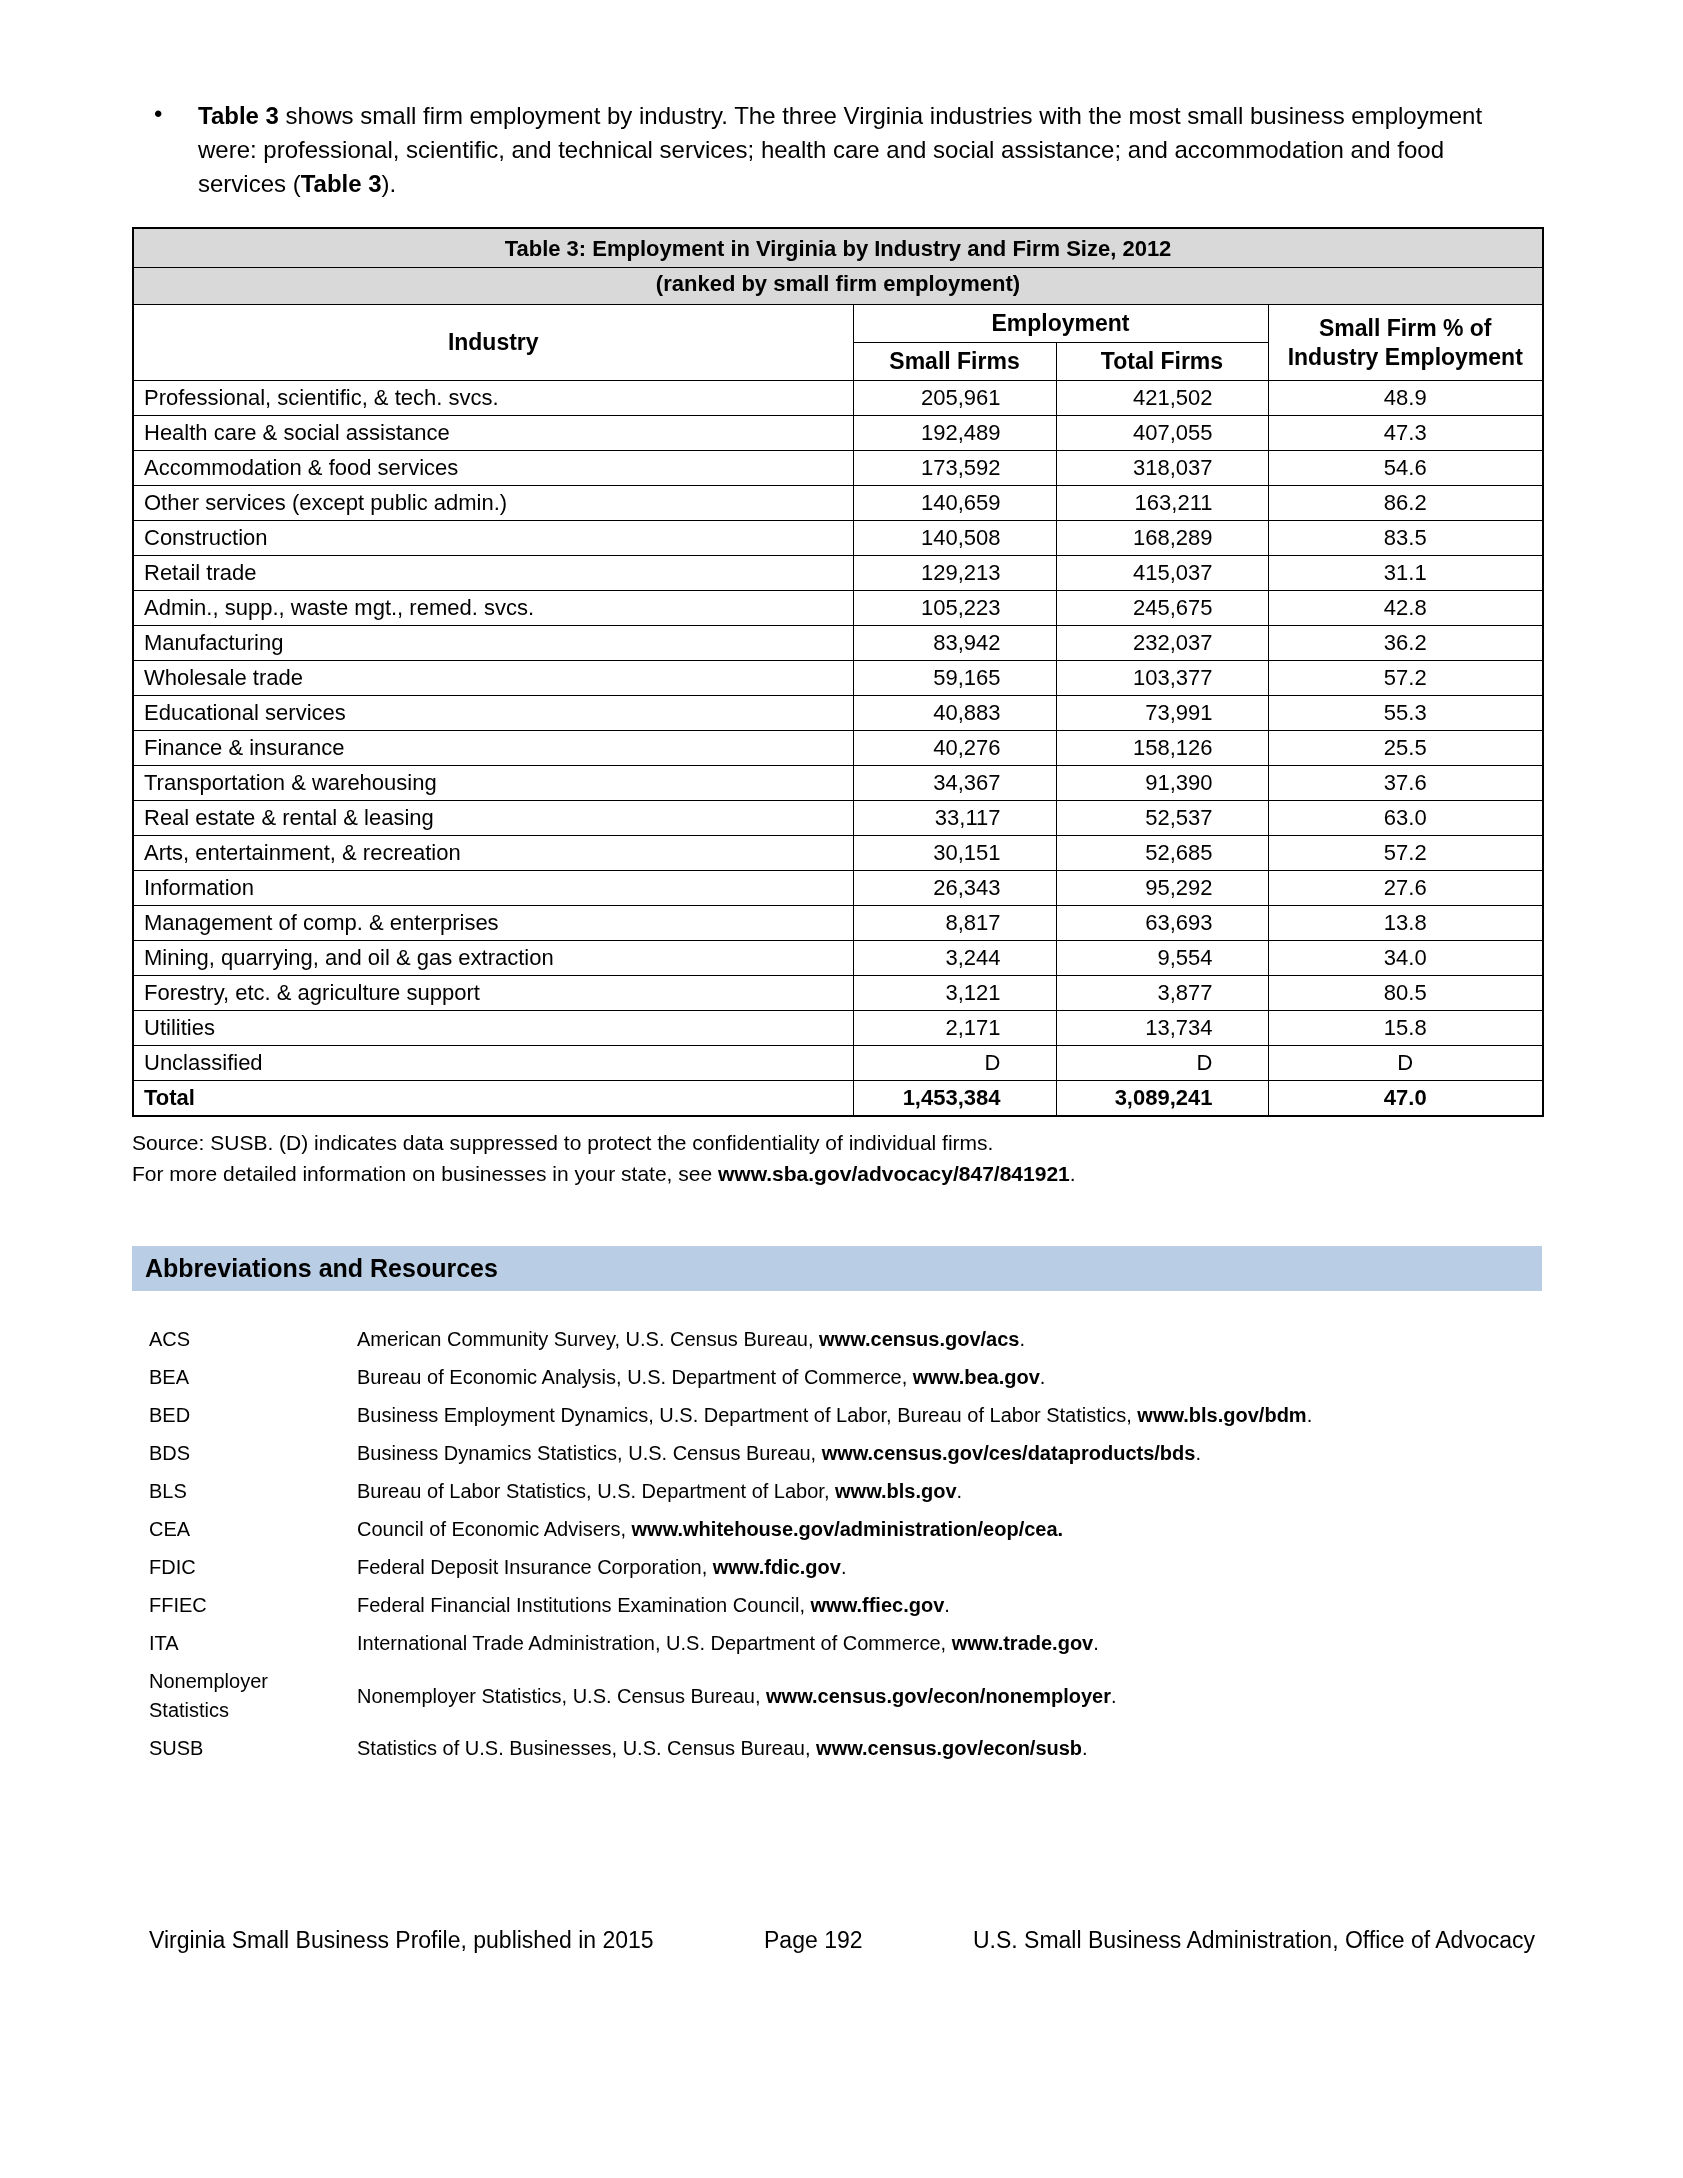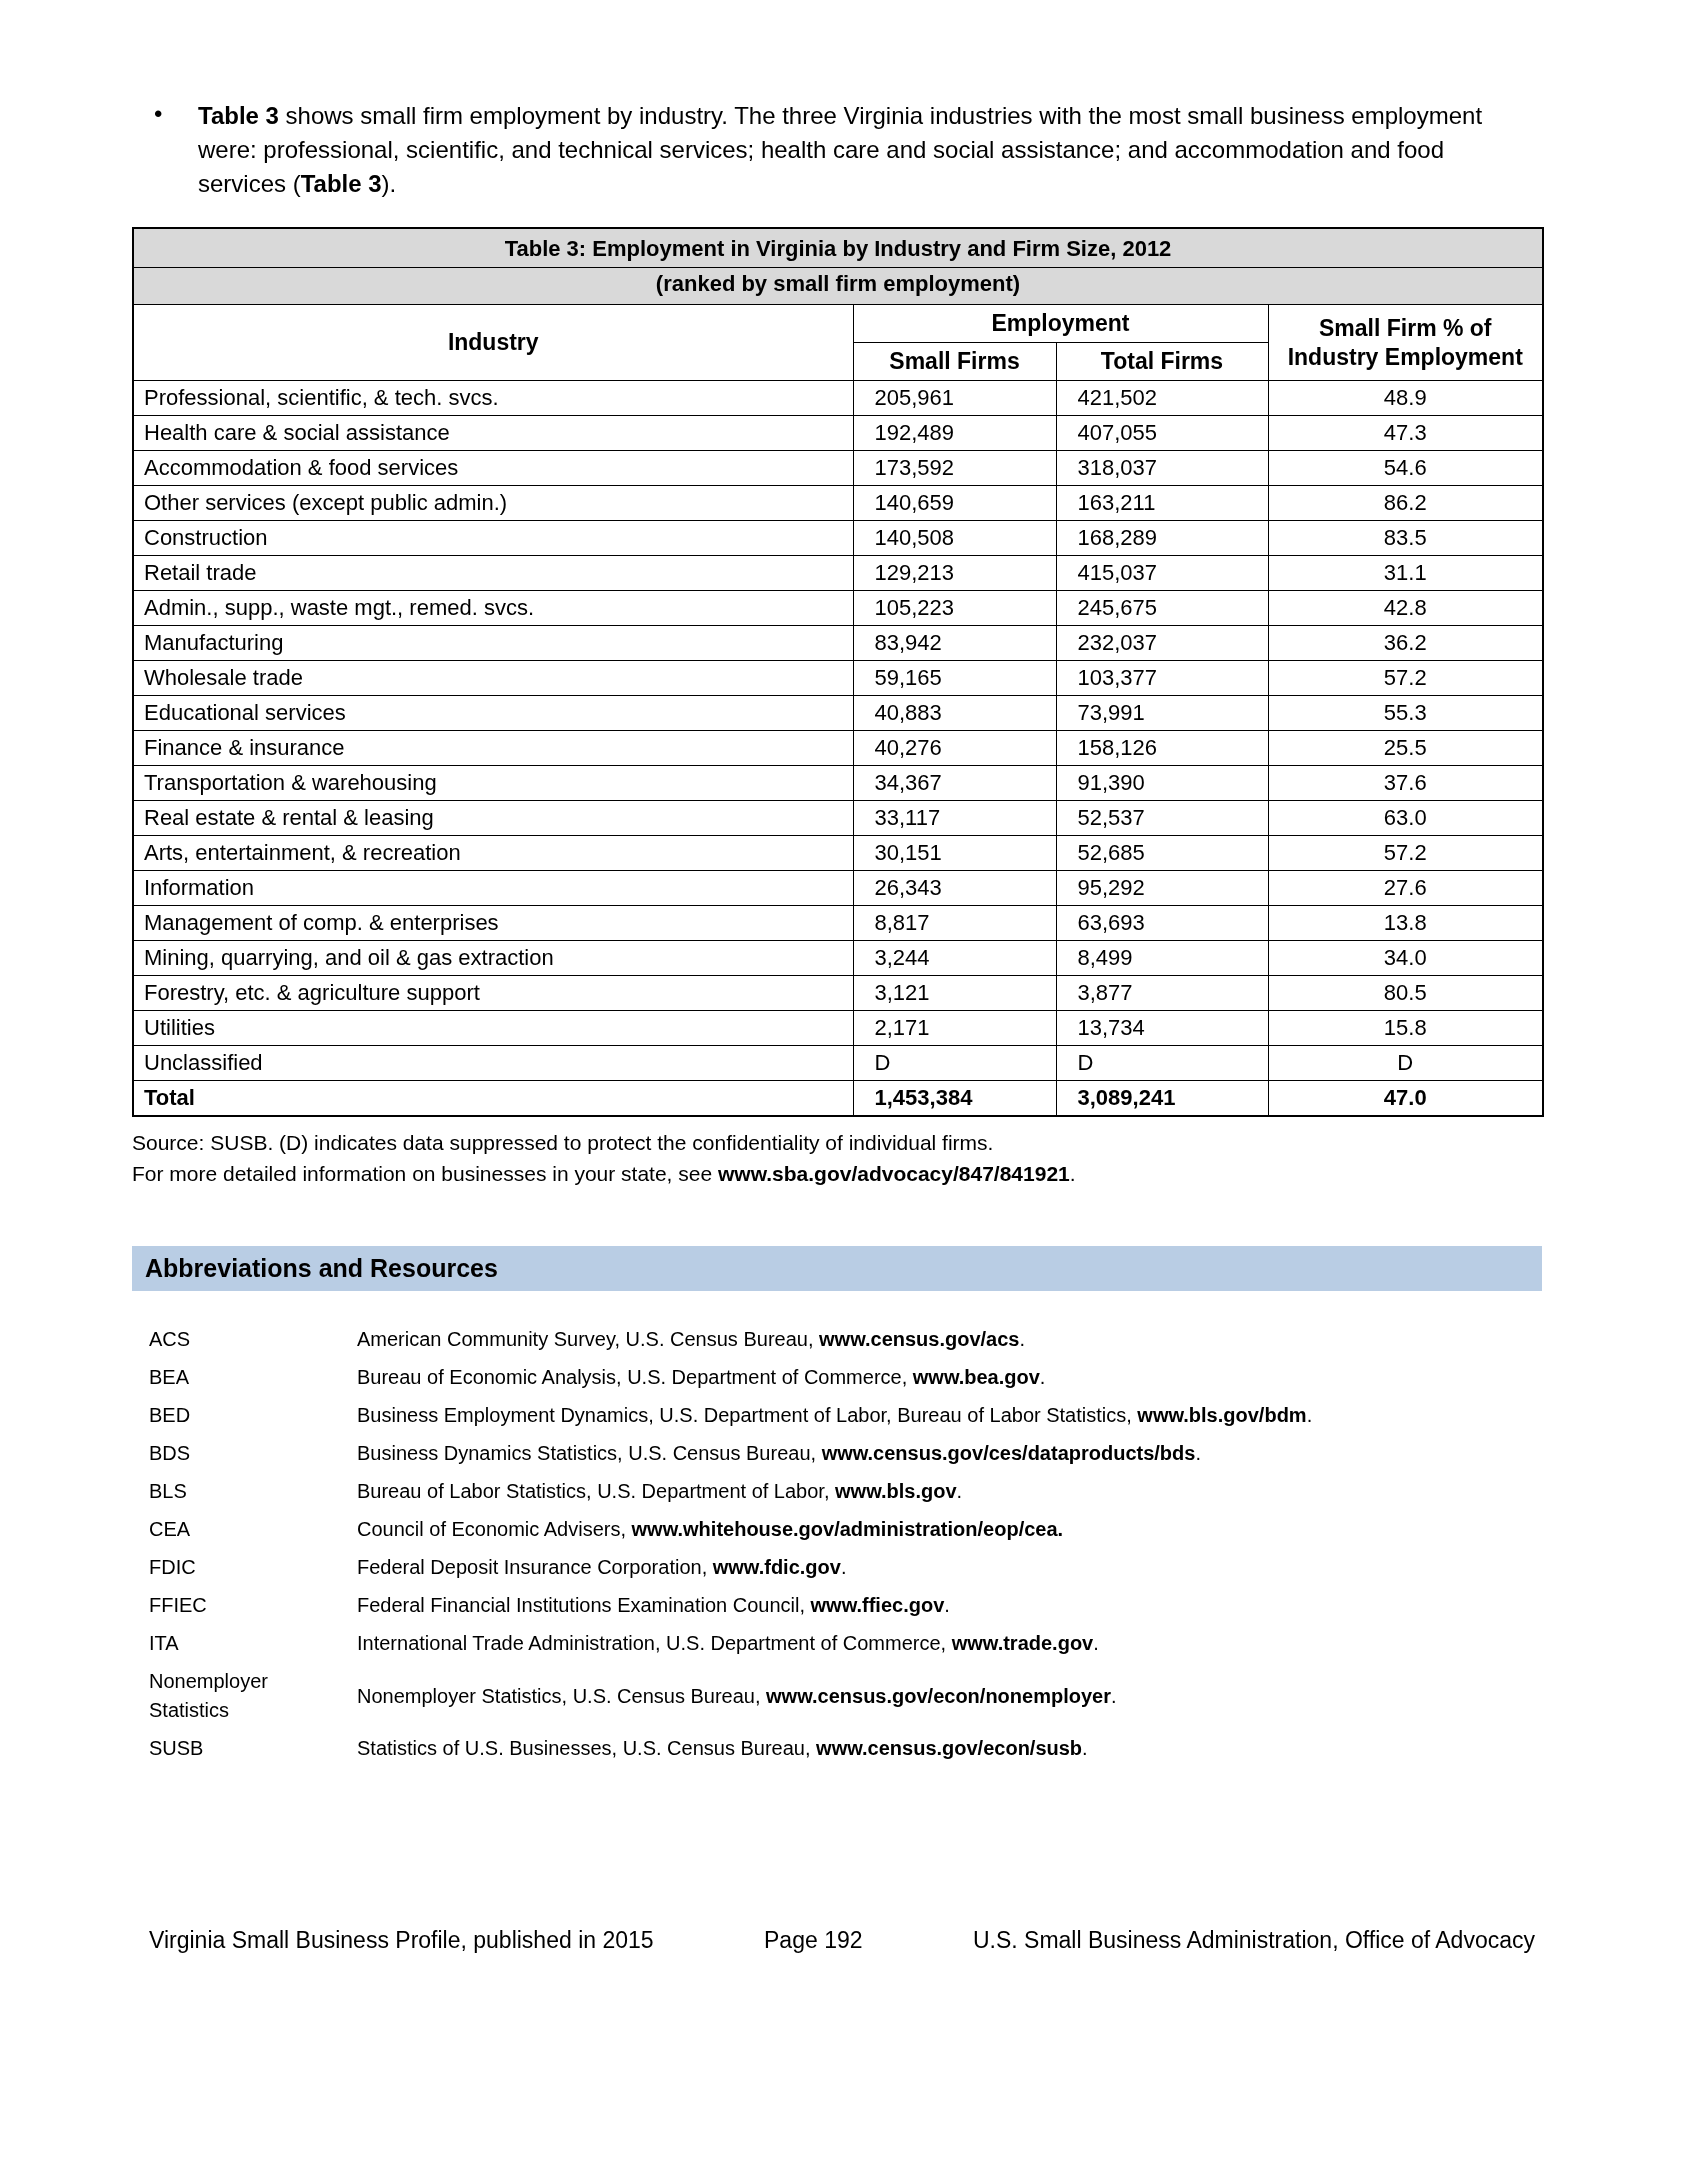--- a/index.html
+++ b/index.html
@@ -21,21 +21,21 @@
   
   .emp-table { border-collapse:collapse; width:100%; margin-top:26px; border:2px solid #000; table-layout:fixed; }
   .emp-table th, .emp-table td { border:1px solid #000; }
   .title-cell { background:#d9d9d9; text-align:center; font-weight:bold; }
   .t1 { font-size:25px; padding:7px 4px 5px; }
   .t2 { font-size:24px; padding:3px 4px 7px; }
   .emp-table th { font-weight:bold; font-size:23px; text-align:center; padding:5px 8px; background:#fff; vertical-align:middle; }
   .h-pct .line { display:block; line-height:29px; }
   .emp-table td { font-size:22px; line-height:26px; }
   .c-ind { text-align:left; padding:4px 8px 4px 10px; }
-  .c-num { text-align:left; padding:4px 55px 4px 21px; }
+  .c-num { text-align:right; padding:4px 55px 4px 21px; }
   .c-pct { text-align:center; padding:4px 8px; }
   .total-row td { font-weight:bold; }
 
   
   .notes { margin-top:10px; font-size:21px; line-height:31px; }
   .notes b { font-weight:bold; }
 
   
   .section-header {
     margin-top:57px; background:#b9cde4; font-weight:bold;
@@ -200,21 +200,21 @@
   <tr>
     <td class="c-ind">Management of comp. &amp; enterprises</td>
     <td class="c-num">8,817</td>
     <td class="c-num">63,693</td>
     <td class="c-pct">13.8</td>
   </tr>
 
   <tr>
     <td class="c-ind">Mining, quarrying, and oil &amp; gas extraction</td>
     <td class="c-num">3,244</td>
-    <td class="c-num">8,499</td>
+    <td class="c-num">9,554</td>
     <td class="c-pct">34.0</td>
   </tr>
 
   <tr>
     <td class="c-ind">Forestry, etc. &amp; agriculture support</td>
     <td class="c-num">3,121</td>
     <td class="c-num">3,877</td>
     <td class="c-pct">80.5</td>
   </tr>
 

